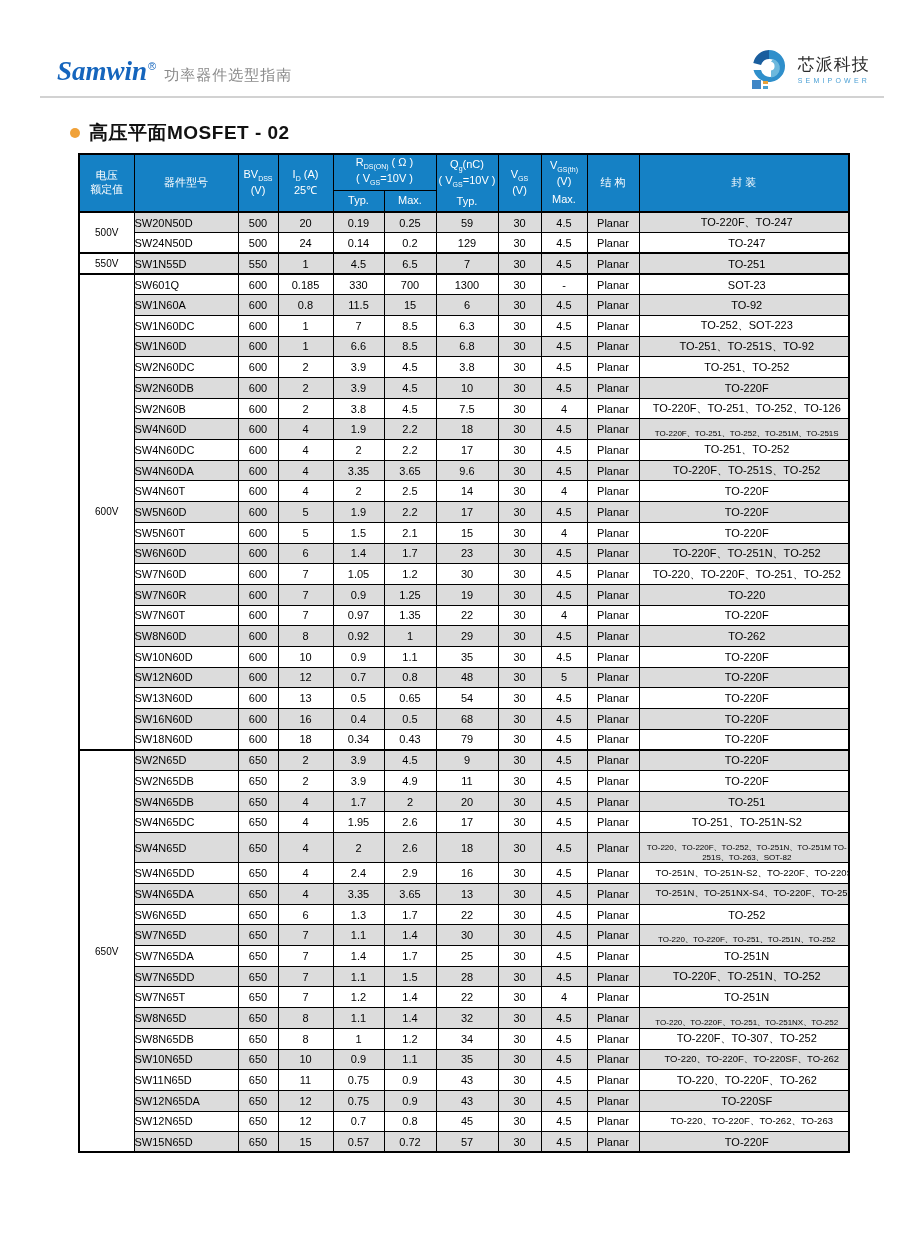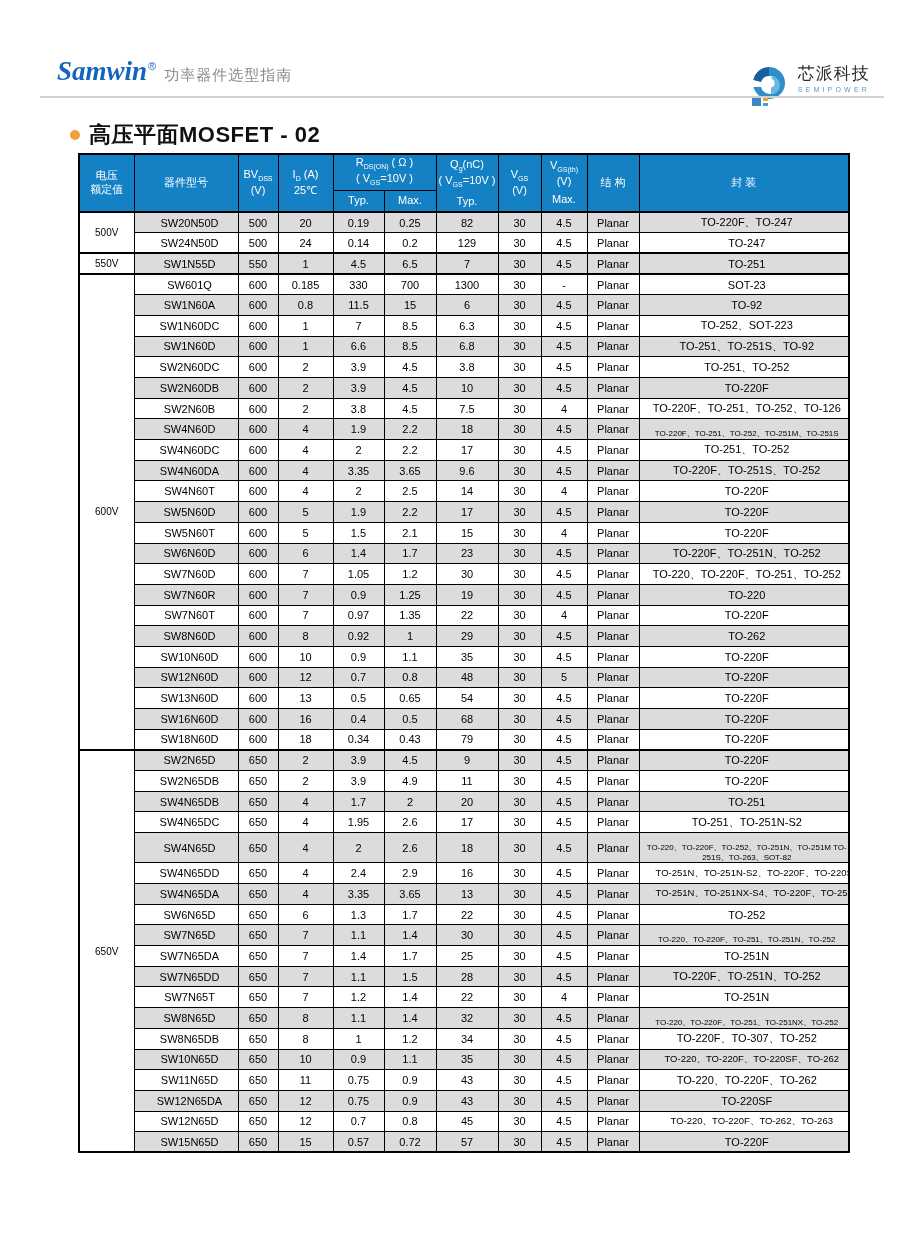--- a/index.html
+++ b/index.html
@@ -7,50 +7,50 @@
   body { font-family:"Liberation Sans", sans-serif; color:#000; }
   .page { position:relative; width:924px; height:1176px; background:#fff; overflow:hidden; }
 
   
   .masthead { position:absolute; left:40px; right:40px; top:48px; height:48px; }
   .brand-wrap { position:absolute; left:17px; top:8px; display:flex; align-items:baseline; }
   .brand { font-family:"Liberation Serif", serif; font-style:italic; font-weight:bold;
            font-size:27px; color:#1565bd; letter-spacing:0px; }
   .brand-reg { font-size:11px; color:#1565bd; vertical-align:super; position:relative; top:-10px; margin-left:1px; }
   .brand-sub { font-size:15px; color:#8a8a8a; margin-left:8px; letter-spacing:1px; }
-  .corp { position:absolute; right:14px; top:17px; display:flex; }
+  .corp { position:absolute; right:14px; top:0; display:flex; align-items:center; }
   .corp-icon { width:42px; height:44px; margin-right:8px; }
   .corp-text-cn { font-size:17px; color:#2b2b2b; letter-spacing:1px; line-height:1.1; }
   .corp-text-en { font-size:7px; color:#4a9fd4; letter-spacing:3.2px; margin-top:2px; }
   .rule { position:absolute; left:40px; right:40px; top:96px; height:2px; background:#d2d2d2; }
 
   
   .section-title { position:absolute; left:70px; top:120px; display:flex; align-items:center; }
   .bullet { width:10px; height:10px; border-radius:50%; background:#f0a césar138; background:#f0a138; margin-right:9px; }
-  .title-text { font-size:22px; font-weight:bold; color:#111; letter-spacing:0.5px; }
+  .title-text { font-size:19px; font-weight:bold; color:#111; letter-spacing:0.5px; }
 
   
   table.spec { position:absolute; left:78px; top:153px; width:770px;
                border-collapse:collapse; table-layout:fixed;
                font-size:11px; }
   table.spec { border:2px solid #000; }
   thead { border-bottom:2px solid #000; }
   tbody { border-top:2px solid #000; }
   th, td { border:1px solid #000; text-align:center; vertical-align:middle;
            padding:0; overflow:hidden; }
   thead th { background:#1581c5; color:#fff; font-weight:normal; font-size:11px; line-height:1.25; }
   tr.h1 { height:36px; }
   tr.h2 { height:22px; }
   thead sub { font-size:7px; }
   .hgap { margin-top:5px; }
   tbody tr { height:20.7px; }
   tbody tr.odd  td { background:#dcdcdc; }
   tbody tr.even td { background:#ffffff; }
   td.voltage-cell { background:#ffffff !important; font-size:10px;margin-top:48px; }
-  td.model-cell { text-align:center; padding-left:7px; }
+  td.model-cell { text-align:left; }
   td.pkg-cell { text-align:center; padding-left:6px; white-space:nowrap; }
   td.pkg-m { font-size:9.5px;padding-left:16px; }
   td.pkg-s { font-size:8px; white-space:normal; line-height:1.2; padding-top:10px; }
 
   
   .footer-rule { position:absolute; left:0px; right:0px; top:1177px; height:1px; background:#d8d8d8; }
   .page-num { position:absolute; left:0; right:0; top:1186px; text-align:center;
               font-size:15px; color:#666; letter-spacing:1px; }
 </style>
 </head>
@@ -148,21 +148,21 @@
       </tr>
     </thead>
   <tbody>
         <tr class="odd">
           <td class="voltage-cell" rowspan="2">500V</td>
           <td class="model-cell">SW20N50D</td>
           <td>500</td>
           <td>20</td>
           <td>0.19</td>
           <td>0.25</td>
-          <td>82</td>
+          <td>59</td>
           <td>30</td>
           <td>4.5</td>
           <td>Planar</td>
           <td class="pkg-cell">TO-220F、TO-247</td>
         </tr>
         <tr class="even">
           <td class="model-cell">SW24N50D</td>
           <td>500</td>
           <td>24</td>
           <td>0.14</td>

